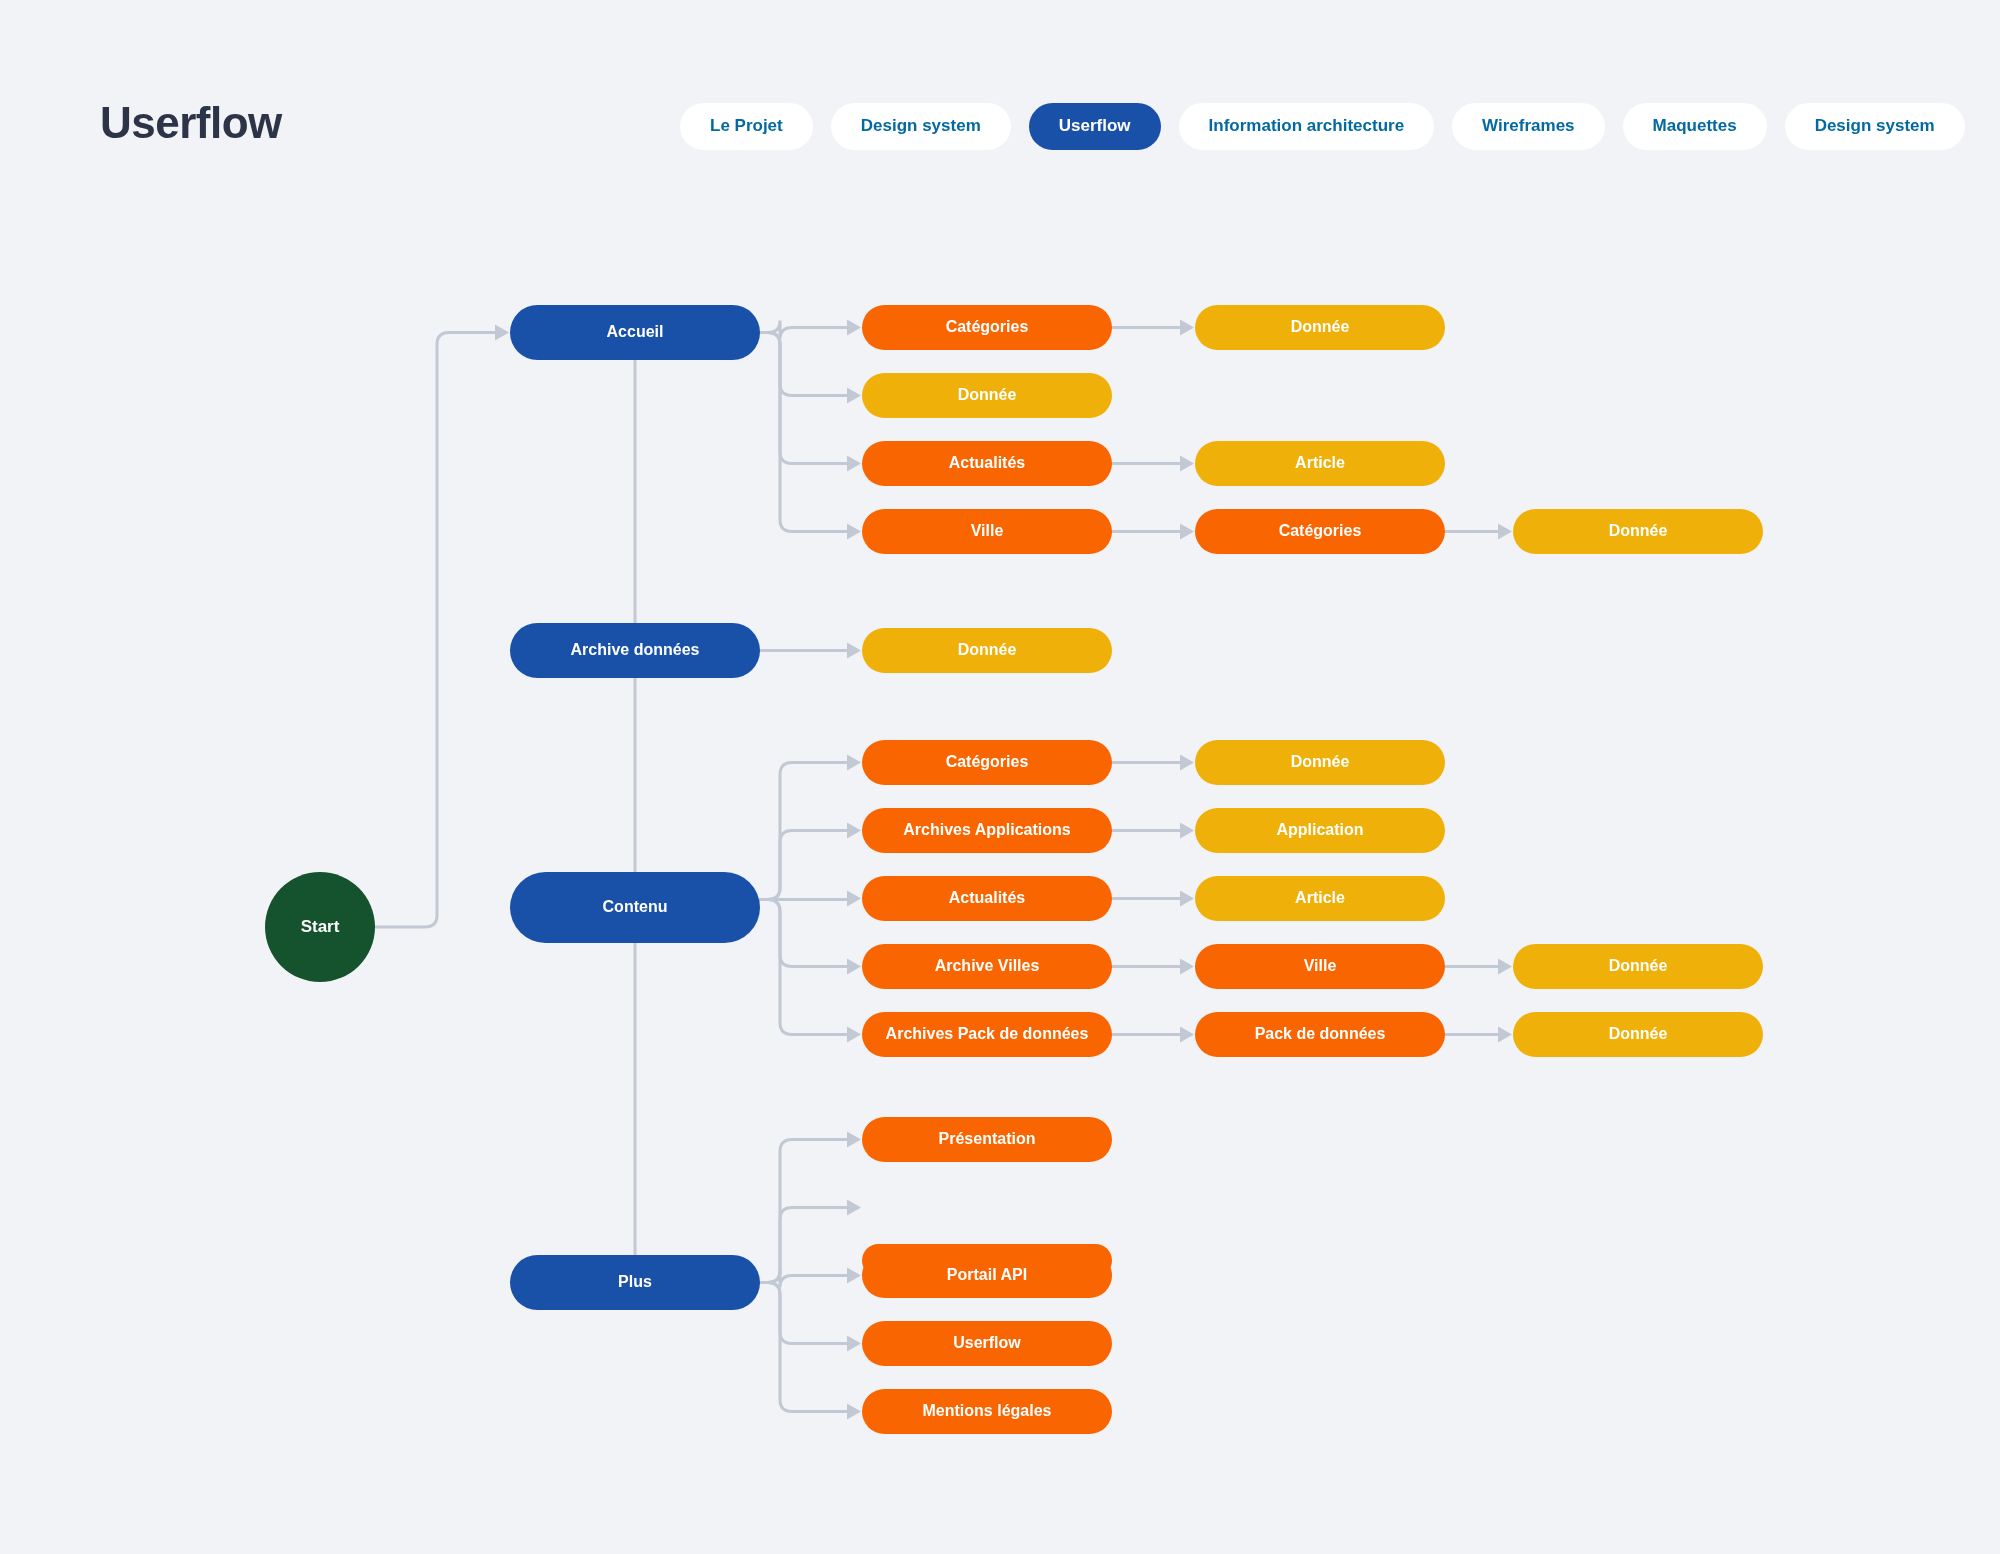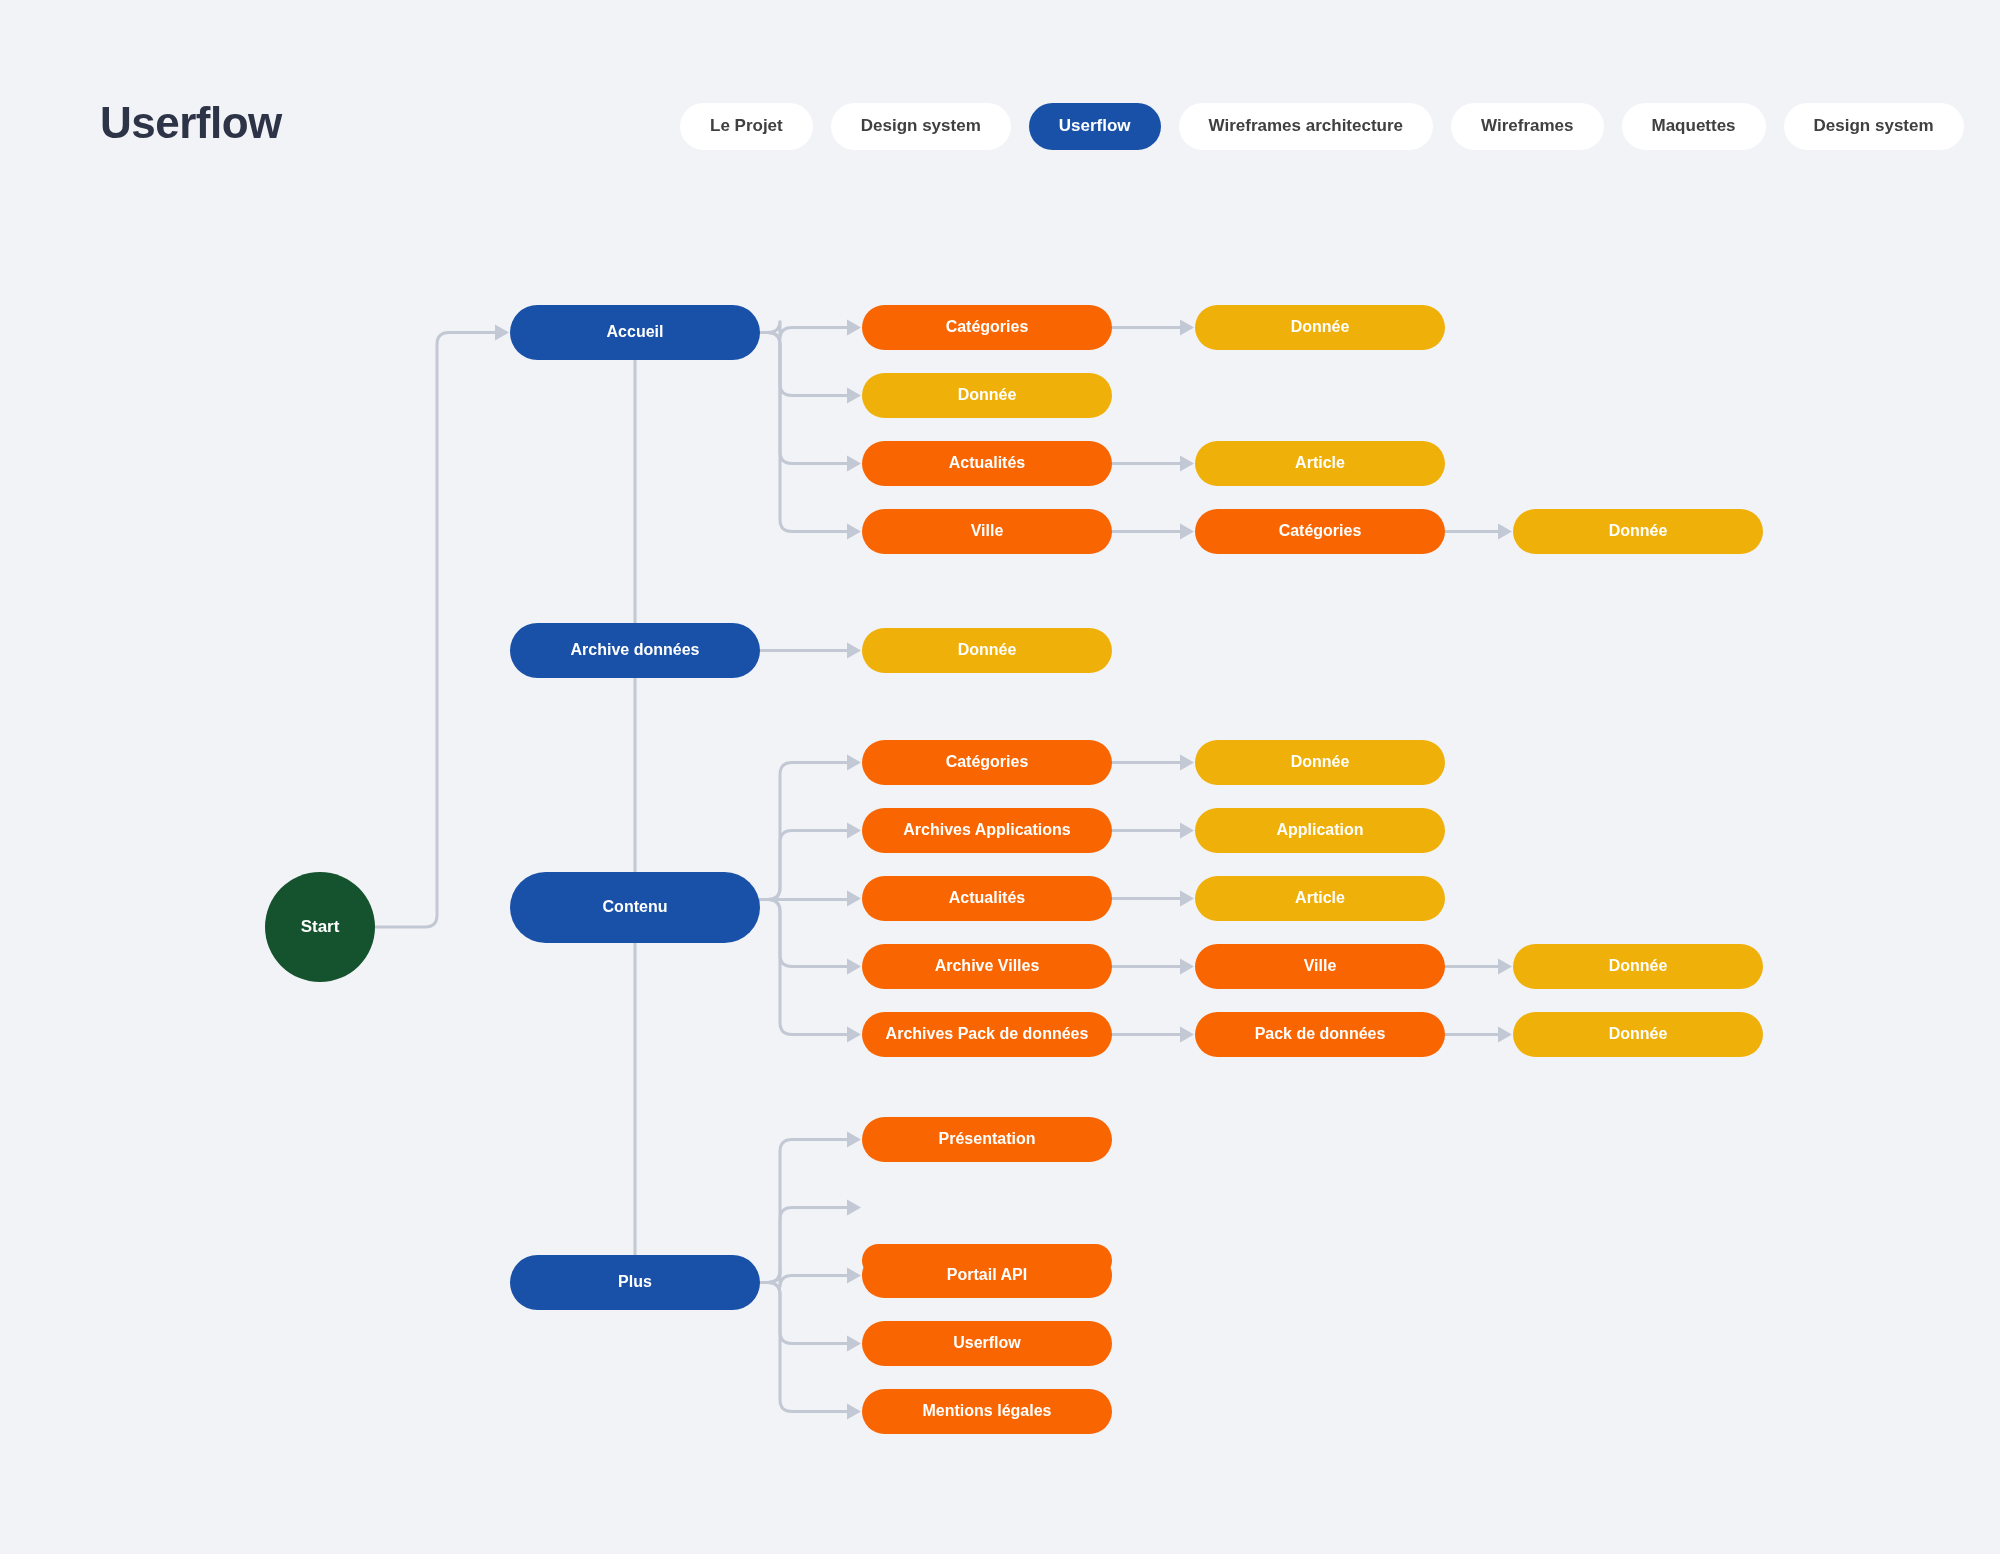--- a/index.html
+++ b/index.html
@@ -20,21 +20,21 @@
   .navbar {
     position: absolute; left: 680px; top: 103px;
     display: flex; align-items: center; gap: 18px;
   }
   .nav-pill {
     background: #ffffff;
     border-radius: 999px;
     padding: 14px 30px;
     font-size: 17px;
     font-weight: bold;
-    color: #404040;
+    color: #0369a1;
     white-space: nowrap;
     line-height: 1.1;
     cursor: pointer;
   }
   .nav-pill.active { background: #1a51a8; color: #ffffff; }
 
   
   .canvas { position: absolute; left: 0; top: 0; width: 2000px; height: 1554px; }
   .edges { position: absolute; left: 0; top: 0; width: 2000px; height: 1554px; }
 
@@ -64,21 +64,21 @@
 <body>
 
 <div class="page">
 
   <div class="page-title">Userflow</div>
 
   <div class="navbar">
       <div class="nav-pill">Le Projet</div>
       <div class="nav-pill">Design system</div>
       <div class="nav-pill active">Userflow</div>
-      <div class="nav-pill">Wireframes architecture</div>
+      <div class="nav-pill">Information architecture</div>
       <div class="nav-pill">Wireframes</div>
       <div class="nav-pill">Maquettes</div>
       <div class="nav-pill">Design system</div>
     </div>
 
   <div class="canvas">
     <svg class="edges" viewBox="0 0 2000 1554">
         <path d="M375 927 L425 927 Q437 927 437 915 L437 344.5 Q437 332.5 449 332.5 L496 332.5" fill="none" stroke="#c2c8d4" stroke-width="3" stroke-linecap="round"></path>
         <polygon points="495,324.5 509,332.5 495,340.5" fill="#c2c8d4"></polygon>
         <path d="M760 332.5 L768 332.5 Q780 332.5 780 320.5 L780 339.5 Q780 327.5 792 327.5 L848 327.5" fill="none" stroke="#c2c8d4" stroke-width="3" stroke-linecap="round"></path>

